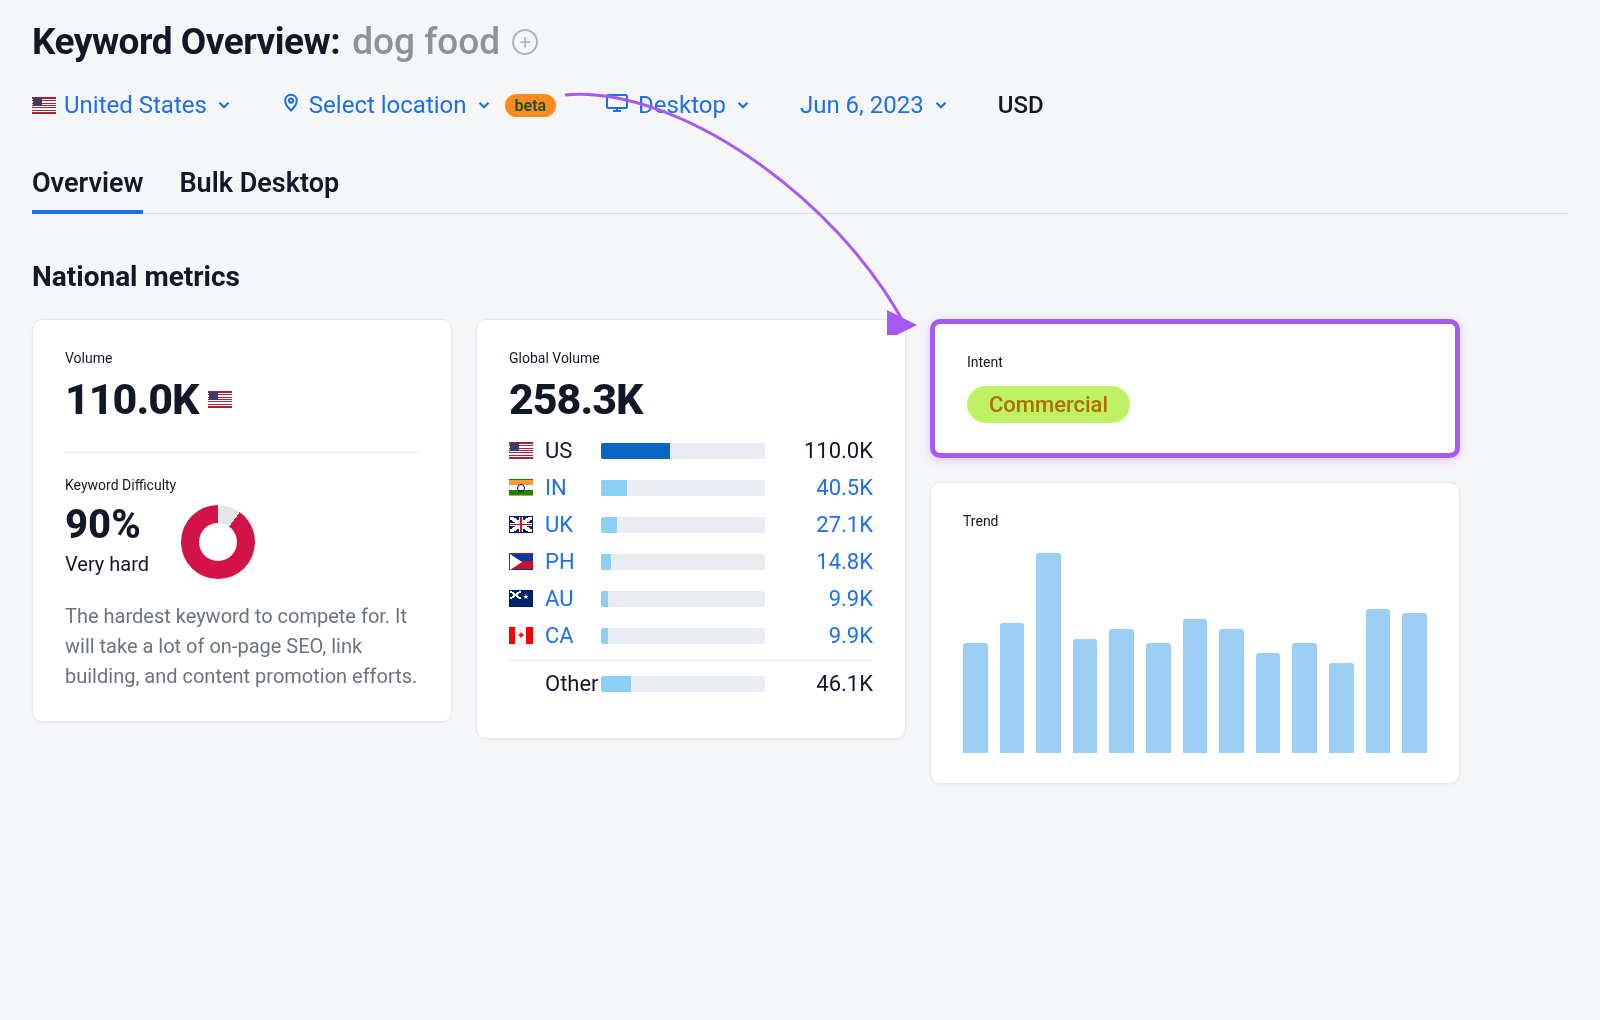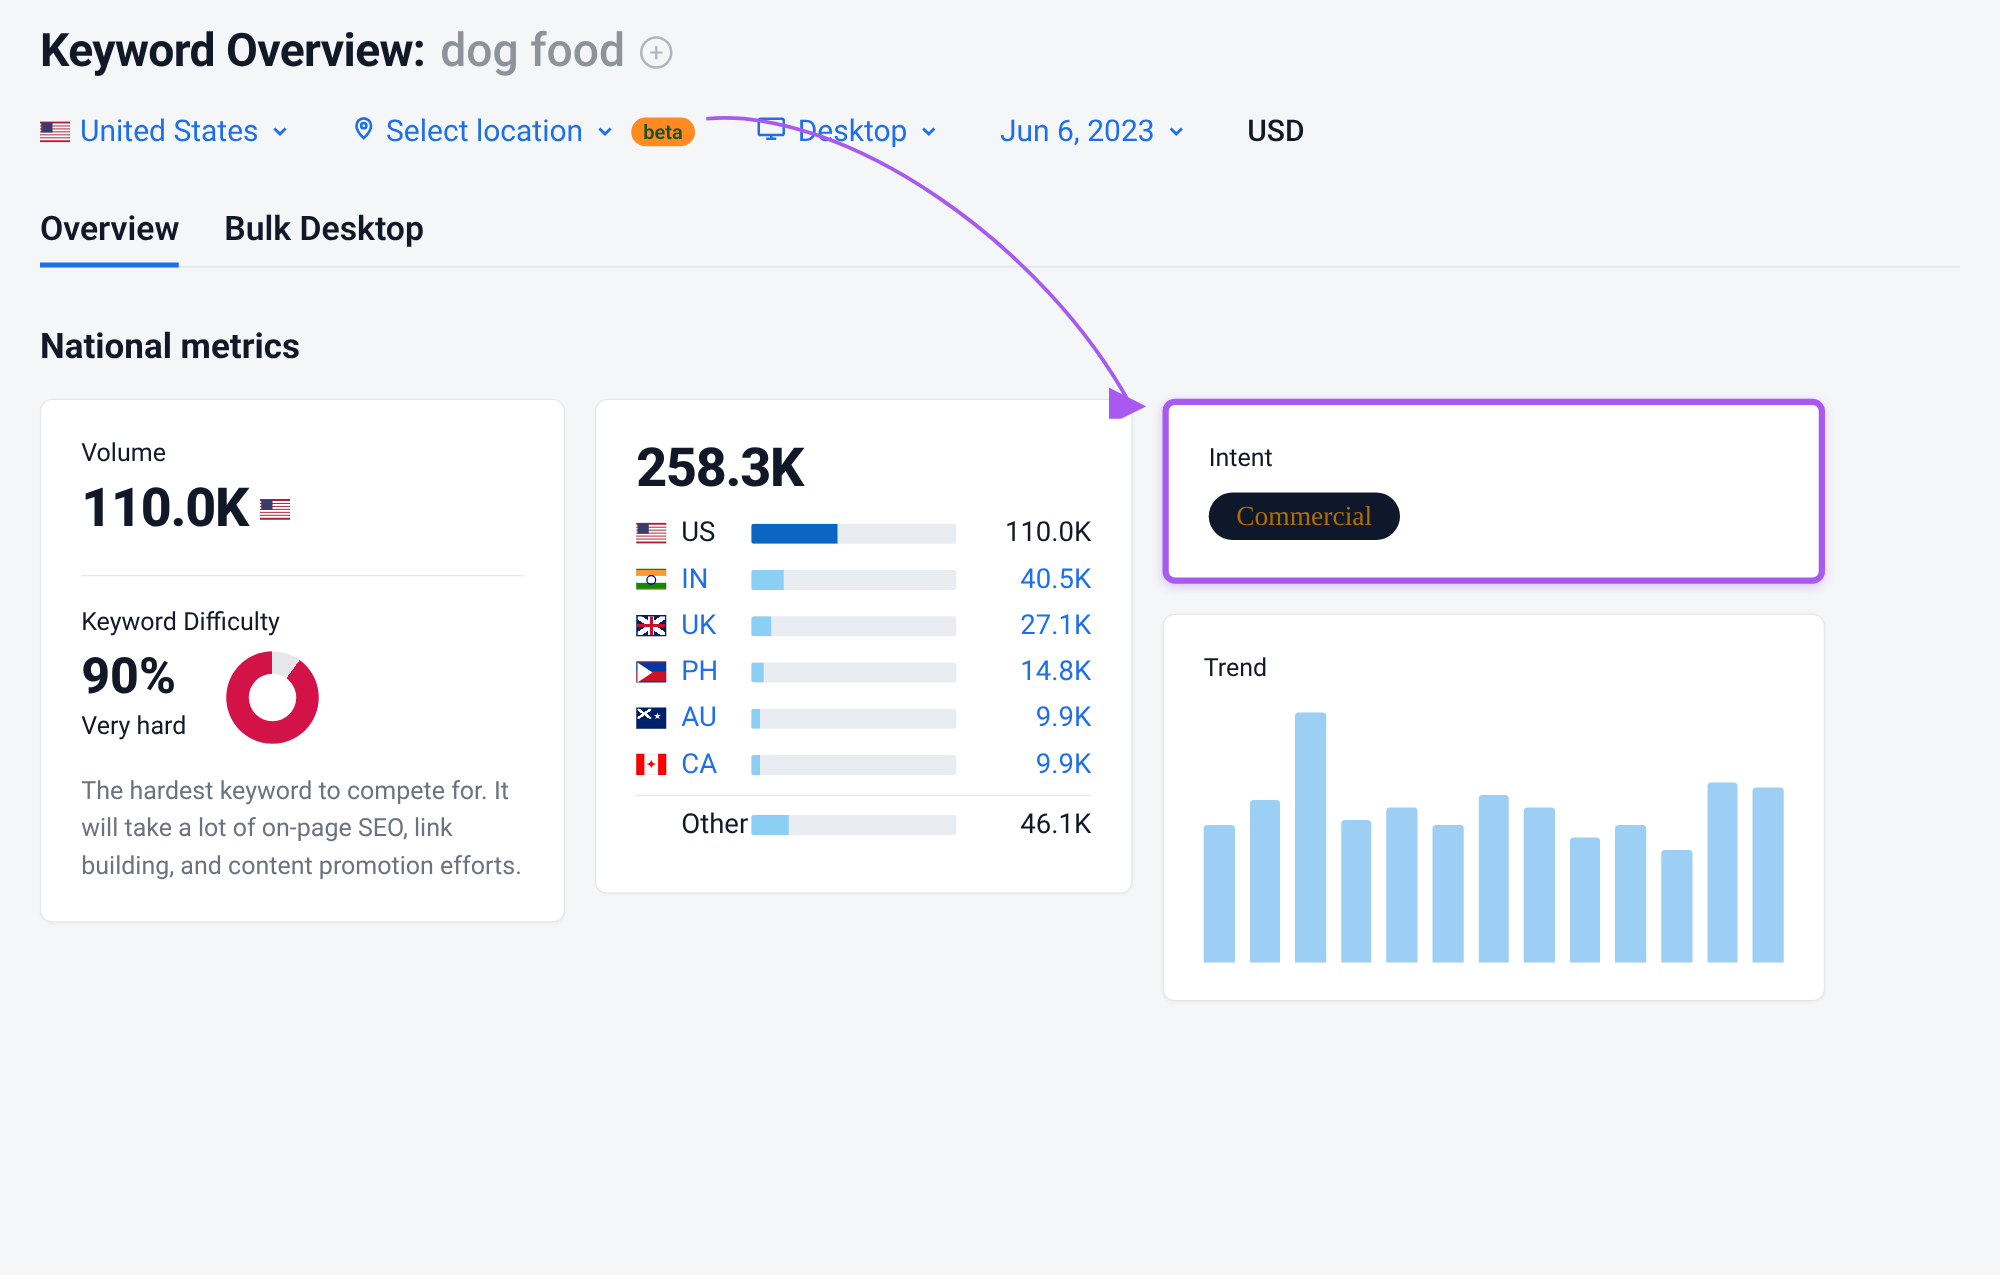--- a/index.html
+++ b/index.html
@@ -15,42 +15,42 @@
   .chev { display: inline-flex; }
   .chev svg { width: 18px; height: 18px; }
   .beta-pill { background: #ff8a1f; color: #14532d; font-size: 16px; font-weight: 600; padding: 2px 10px; border-radius: 12px; margin-left: 4px; }
   .currency { color: #111827; font-weight: 500; }
   .tabs { display: flex; gap: 36px; margin-top: 48px; border-bottom: 1px solid #dde1e6; }
   .tab { font-size: 27px; font-weight: 600; color: #111827; padding-bottom: 14px; cursor: pointer; position: relative; }
   .tab.active::after { content: ""; position: absolute; left: 0; right: 0; bottom: -1px; height: 4px; background: #1f6feb; }
   .section-title { font-size: 28px; font-weight: 700; margin-top: 46px; margin-bottom: 26px; color: #111827; }
   .cards { display: grid; grid-template-columns: 420px 430px 530px; gap: 24px; align-items: start; }
   .card { background: #fff; border: 1px solid #e5e7eb; border-radius: 10px; padding: 30px 32px; box-shadow: 0 1px 3px rgba(0,0,0,0.04); }
-  .card-label { font-size: 20px; color: #111827; margin-bottom: 8px; }
+  .card-label { font-size: 14px; color: #111827; margin-bottom: 8px; }
   .big-number { font-size: 43px; font-weight: 800; letter-spacing: -1px; display: flex; align-items: center; gap: 10px; }
   .hr { border: none; border-top: 1px solid #e5e7eb; margin: 28px 0 24px; }
   .kd { display: flex; align-items: flex-start; gap: 32px; }
   .kd-text .pct { font-size: 40px; font-weight: 800; }
   .kd-text .lvl { font-size: 20px; color: #111827; margin-top: 4px; }
   .donut { width: 74px; height: 74px; border-radius: 50%; background: conic-gradient(#e5e7eb 0deg 36deg, #d31248 36deg 360deg); position: relative; flex-shrink: 0; margin-top: 4px; }
   .donut::after { content: ""; position: absolute; inset: 18px; background: #fff; border-radius: 50%; }
   .desc { font-size: 20px; color: #6b7280; line-height: 1.5; margin-top: 22px; }
   .country-row { display: flex; align-items: center; gap: 12px; margin-bottom: 12px; }
   .country-link { color: #1f6feb; font-size: 22px; cursor: pointer; }
   .country-text { color: #111827; font-size: 22px; }
   .bar-wrap { flex: 1; height: 16px; background: #e9ecf0; border-radius: 2px; overflow: hidden; margin: 0 4px; }
   .bar-fill { height: 100%; background: #8ccff5; }
   .bar-fill.dark { background: #0a66c2; }
   .country-val { width: 92px; text-align: right; font-size: 22px; }
   .country-val.link { color: #1f6feb; cursor: pointer; }
   .gv-list { margin-top: 14px; }
   .gv-hr { border: none; border-top: 1px solid #e5e7eb; margin: 10px 0; }
   .right-col { display: flex; flex-direction: column; gap: 24px; }
   .intent-card { border: 5px solid #a85af0; box-shadow: 0 2px 8px rgba(168,90,240,0.3); }
-  .intent-pill { display: inline-block; background: #0f172a; color: #b06d00; font-size: 22px; font-weight: 500; padding: 6px 22px; border-radius: 26px; margin-top: 8px; font-family: Liberation Serif, serif; }
+  .intent-pill { display: inline-block; background: #bef264; color: #b06d00; font-size: 22px; font-weight: 500; padding: 6px 22px; border-radius: 26px; margin-top: 8px; }
   .trend-chart { display: flex; align-items: flex-end; gap: 12px; height: 200px; margin-top: 24px; }
   .trend-bar { flex: 1; background: #9ccff3; border-radius: 3px 3px 0 0; }
   .annot-arrow { position: absolute; pointer-events: none; }
   .flag { width: 24px; height: 17px; display: inline-block; border: 1px solid rgba(0,0,0,0.06); }
   .flag-us { background: linear-gradient(to bottom, #b22234 0%, #b22234 7.7%, #fff 7.7%, #fff 15.4%, #b22234 15.4%, #b22234 23.1%, #fff 23.1%, #fff 30.8%, #b22234 30.8%, #b22234 38.5%, #fff 38.5%, #fff 46.2%, #b22234 46.2%, #b22234 53.9%, #fff 53.9%, #fff 61.5%, #b22234 61.5%, #b22234 69.2%, #fff 69.2%, #fff 76.9%, #b22234 76.9%, #b22234 84.6%, #fff 84.6%, #fff 92.3%, #b22234 92.3%, #b22234 100%); position: relative; }
   .flag-us::before { content: ""; position: absolute; left: 0; top: 0; width: 40%; height: 53.8%; background: #3c3b6e; }
   .flag-in { background: linear-gradient(to bottom, #ff9933 0 33.3%, #fff 33.3% 66.6%, #138808 66.6% 100%); position: relative; }
   .flag-in::before { content:""; position:absolute; left:50%; top:50%; width:6px; height:6px; border:1px solid #000080; border-radius:50%; transform:translate(-50%,-50%); }
   .flag-uk { background: #012169; position: relative; overflow: hidden; }
   .flag-uk::before { content:""; position:absolute; inset:0; background: linear-gradient(to bottom left, transparent 42%, #fff 42% 58%, transparent 58%), linear-gradient(to bottom right, transparent 42%, #fff 42% 58%, transparent 58%), linear-gradient(to bottom, transparent 40%, #fff 40% 60%, transparent 60%), linear-gradient(to right, transparent 40%, #fff 40% 60%, transparent 60%); }
@@ -145,20 +145,21 @@
         <div class="kd-text">
           <div class="pct">90%</div>
           <div class="lvl">Very hard</div>
         </div>
         <div class="donut"></div>
       </div>
       <div class="desc">The hardest keyword to compete for. It will take a lot of on-page SEO, link building, and content promotion efforts.</div>
     </div>
 
     <div class="card">
+      <div class="card-label">Global Volume</div>
       <div class="big-number">
           <span>258.3K</span>
         </div>
       <div class="gv-list" id="gv-list">
           <div class="country-row">
             <span class="flag flag-us"></span>
             <span class="country-text" style="width: 40px;">US</span>
             <div class="bar-wrap">
               <div class="bar-fill dark" style="width: 42%;"></div>
             </div>

